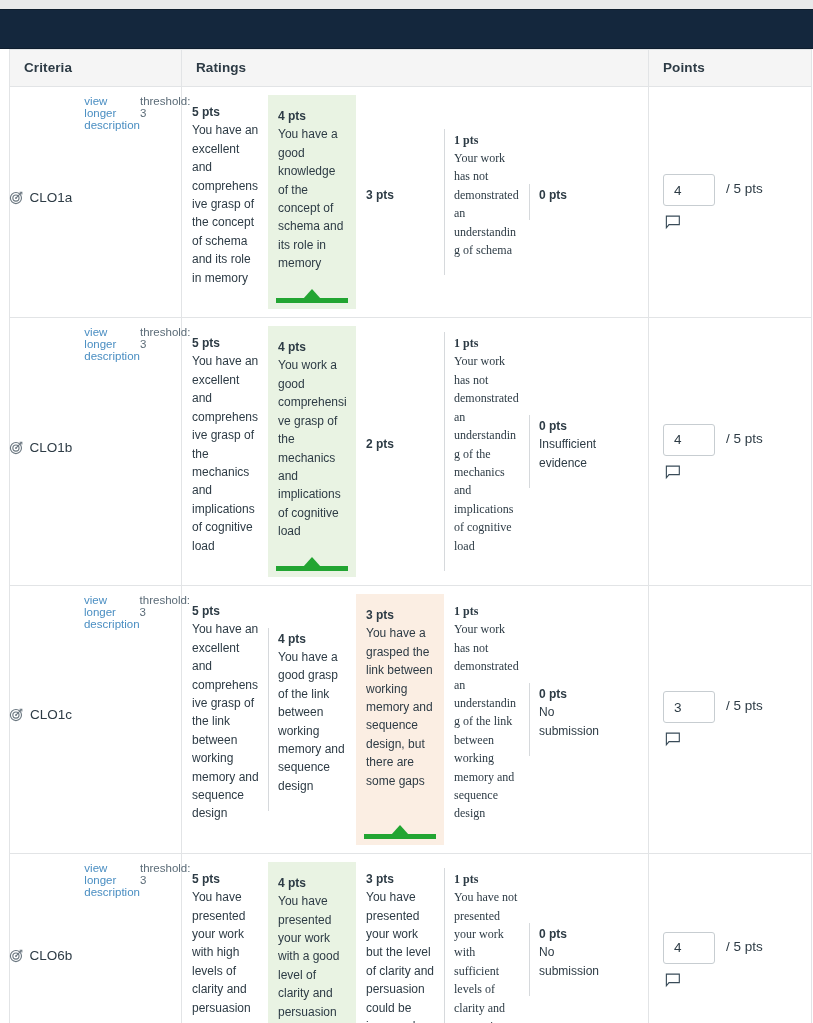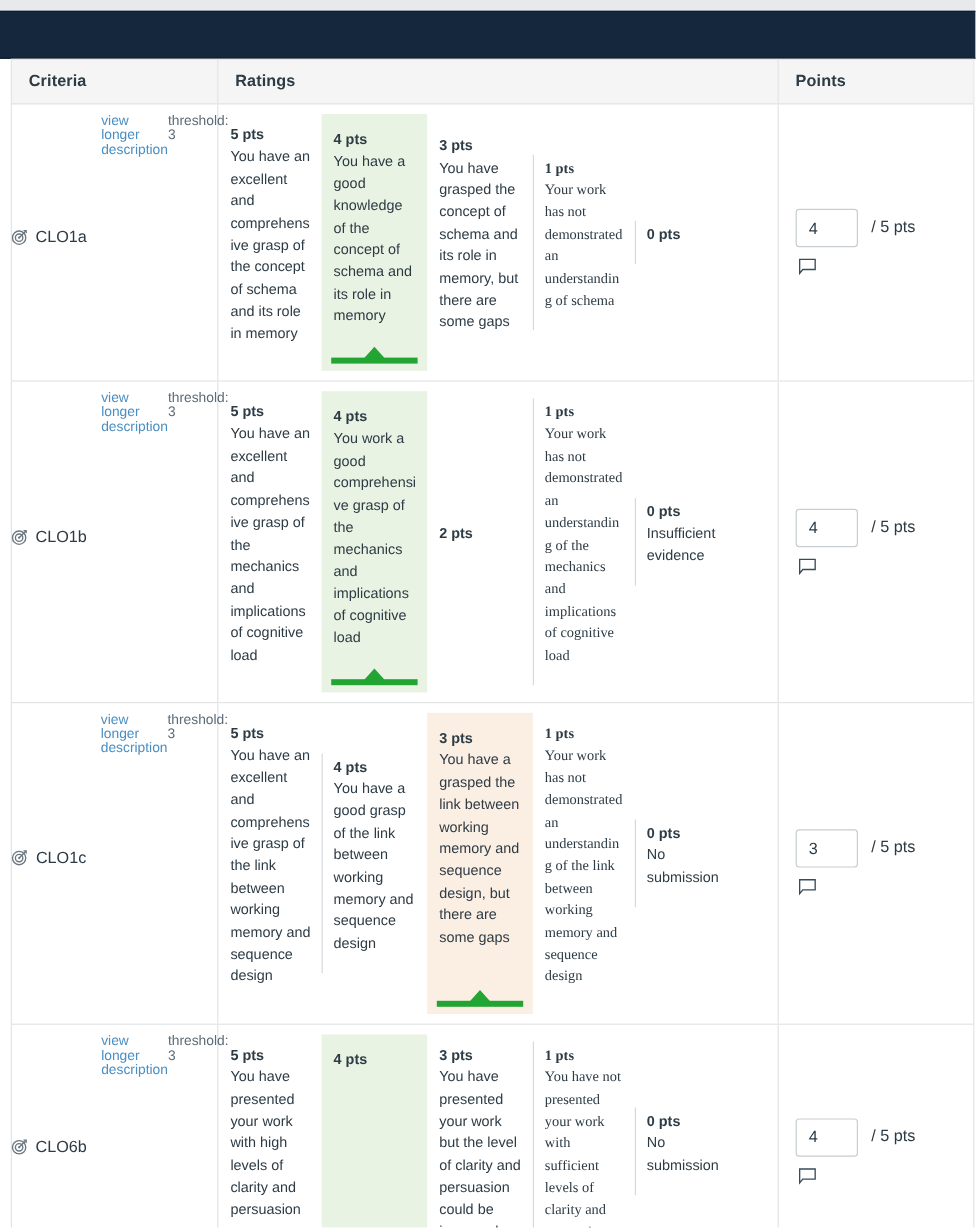--- a/index.html
+++ b/index.html
@@ -190,21 +190,20 @@
             <div class="rating r1 selected sel-green">
               <span class="pts">4 pts</span>
               <span class="desc">You have a good knowledge of the concept of schema and its role in memory</span>
               <div class="sel-marker">
                 <div class="bar"></div>
                 <div class="tri"></div>
               </div>
             </div>
             <div class="rating r2">
               <span class="pts">3 pts</span>
-              <span class="desc">You have grasped the concept of schema and its role in memory, but there are some gaps</span>
             </div>
             <div class="rating r3 divider-left">
               <span class="pts">1 pts</span>
               <span class="desc">Your work has not demonstrated an understanding of schema</span>
             </div>
             <div class="rating r4 divider-left">
               <span class="pts">0 pts</span>
             </div>
           </div>
 
@@ -348,20 +347,21 @@
       <div class="crit-threshold">threshold: 3</div>
     </div>
 
     <div class="ratings-cell">
             <div class="rating r0">
               <span class="pts">5 pts</span>
               <span class="desc">You have presented your work with high levels of clarity and persuasion</span>
             </div>
             <div class="rating r1 selected sel-green">
               <span class="pts">4 pts</span>
+              <span class="desc">You have presented your work with a good level of clarity and persuasion</span>
             </div>
             <div class="rating r2">
               <span class="pts">3 pts</span>
               <span class="desc">You have presented your work but the level of clarity and persuasion could be improved</span>
             </div>
             <div class="rating r3 divider-left">
               <span class="pts">1 pts</span>
               <span class="desc">You have not presented your work with sufficient levels of clarity and persuasion</span>
             </div>
             <div class="rating r4 divider-left">

